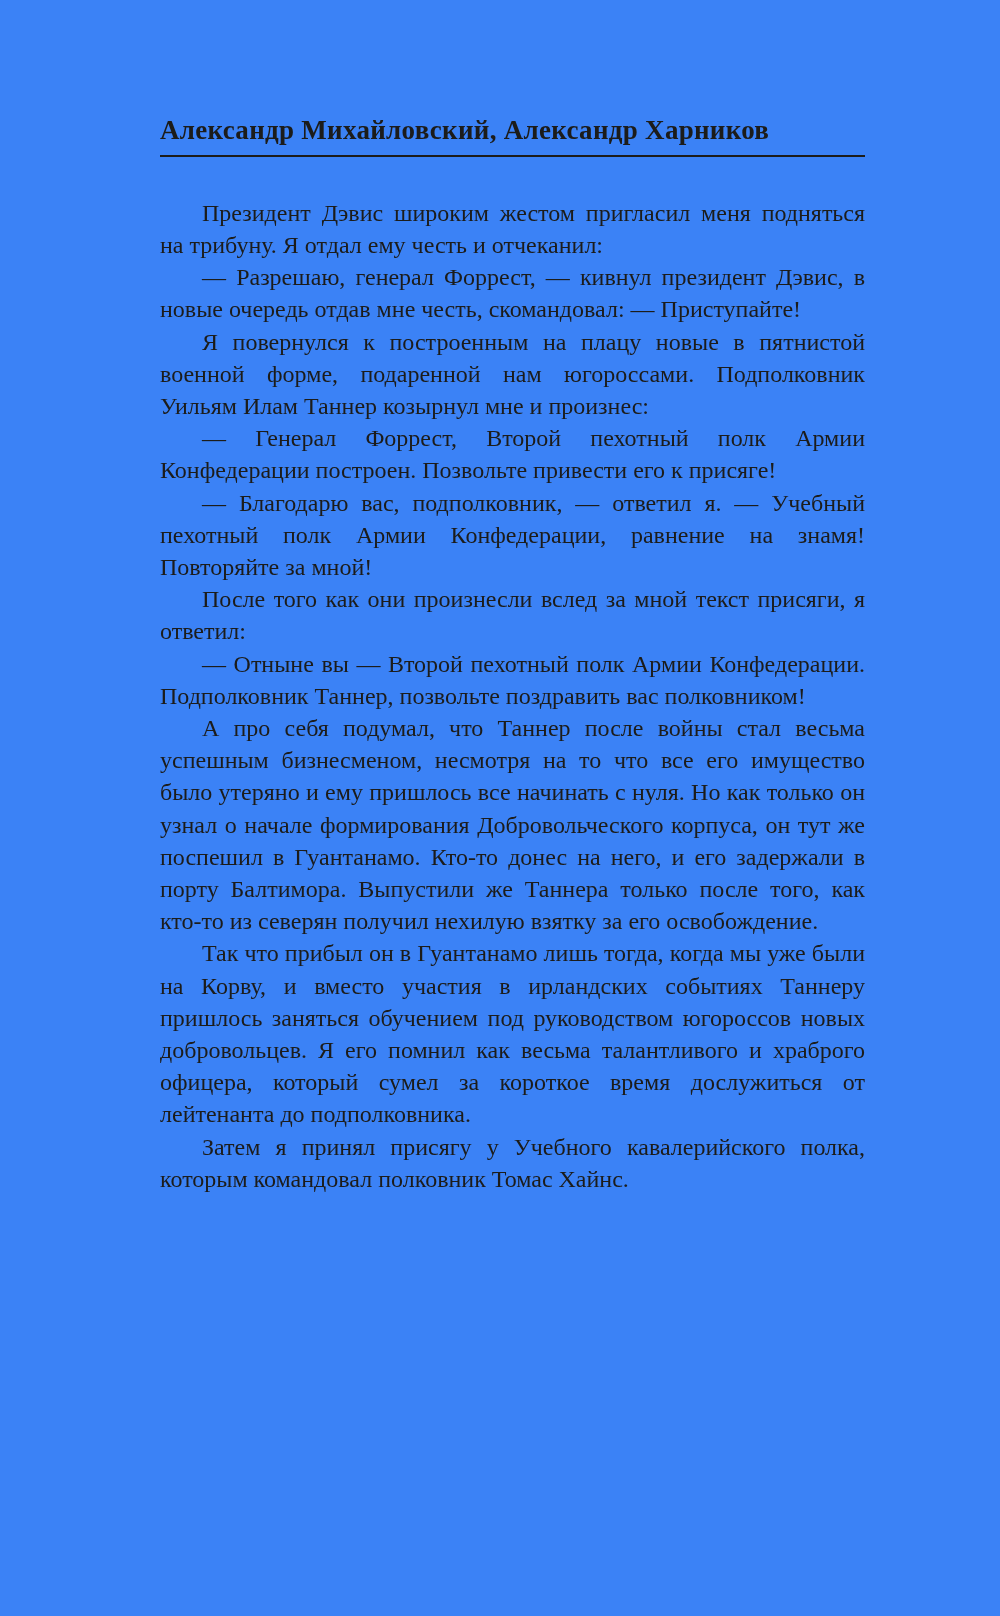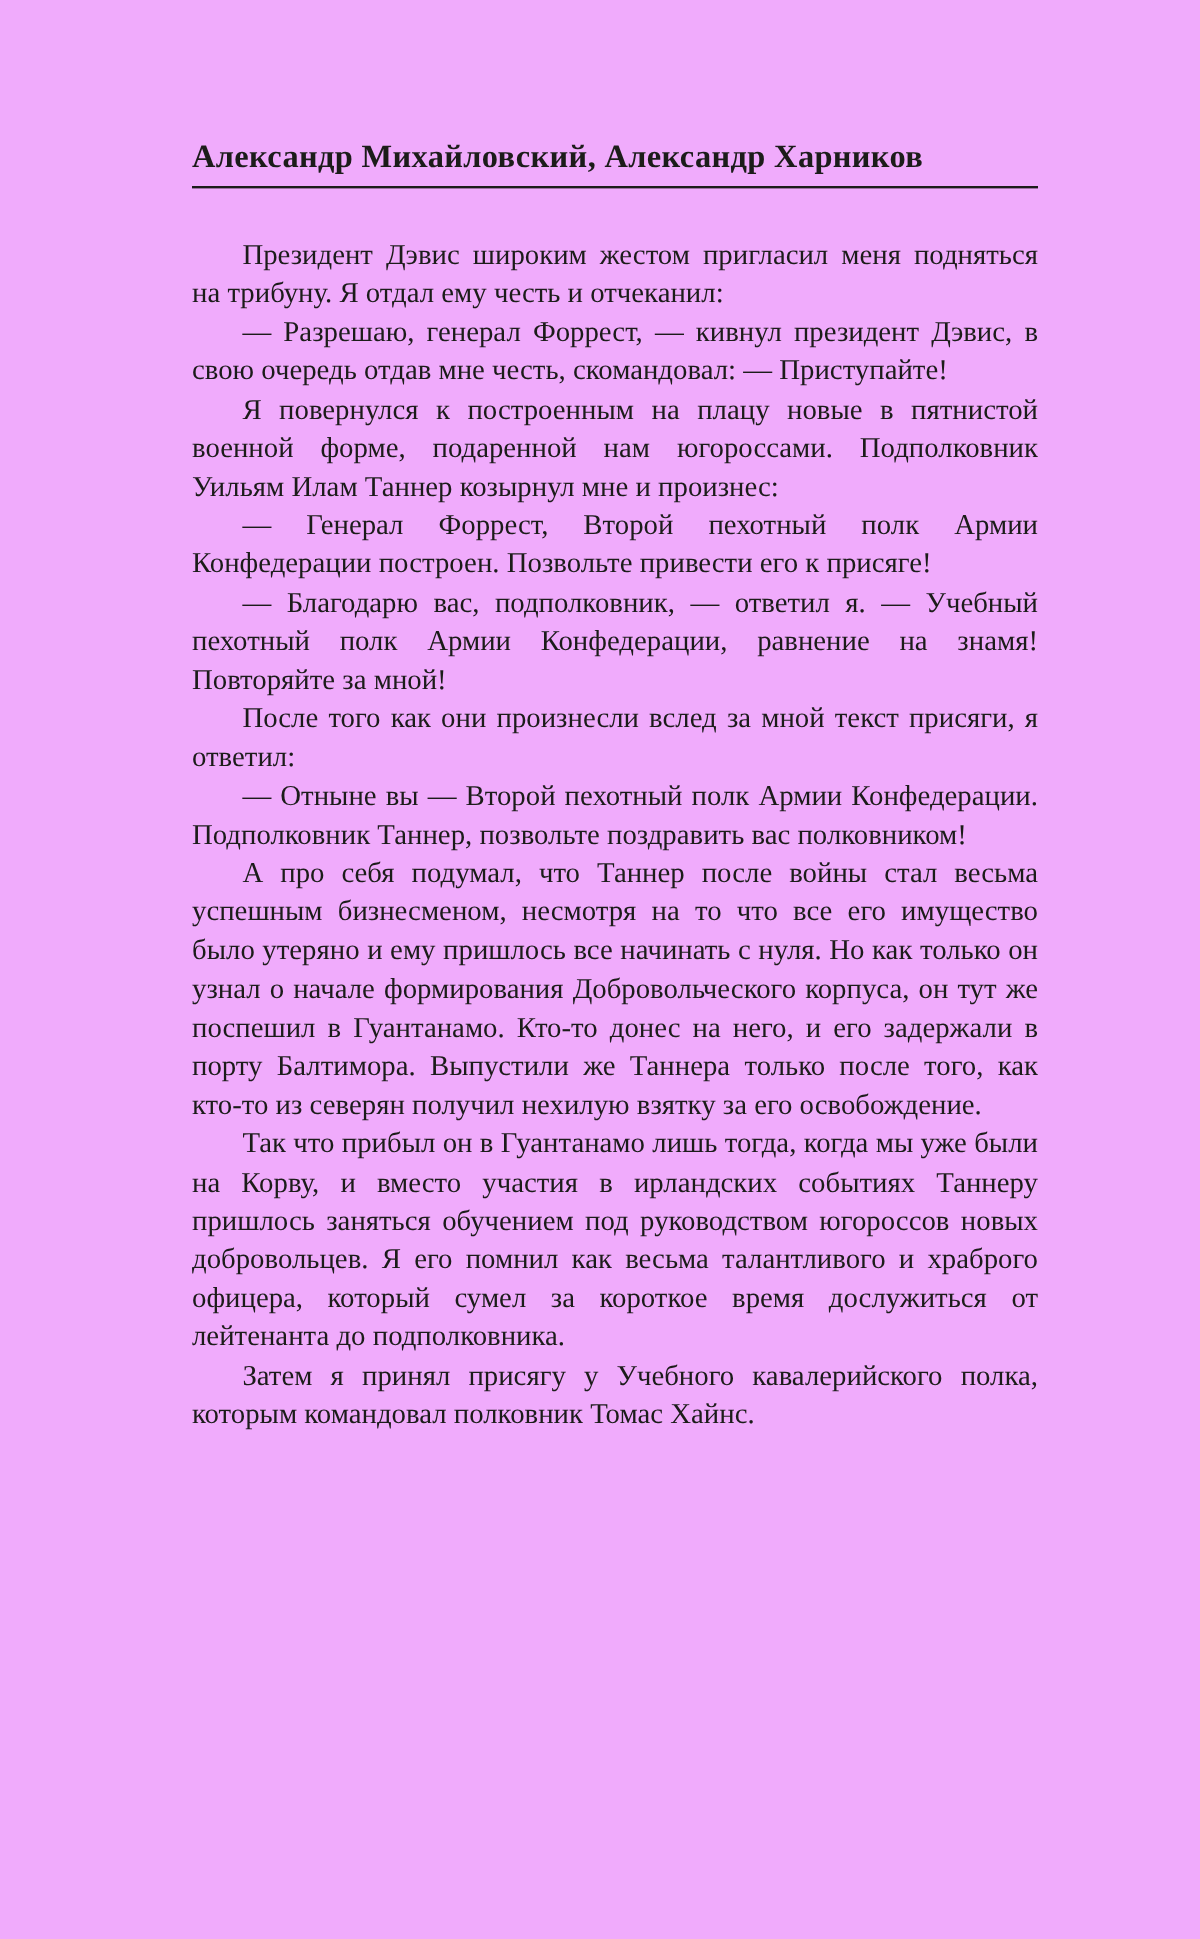--- a/index.html
+++ b/index.html
@@ -5,21 +5,21 @@
   html, body {
     margin: 0;
     padding: 0;
     background: #ffffff;
   }
   .book-page {
     position: relative;
     width: 1000px;
     height: 1616px;
     box-sizing: border-box;
-    background: #f0abfc;
+    background: #3b82f6;
     color: #1c1c1a;
     font-family: "Liberation Serif", serif;
     padding: 116px 135px 0 160px;
     overflow: hidden;
   }
   .running-header {
     font-weight: bold;
     font-size: 27px;
     line-height: 1.1;
     letter-spacing: 0.3px;
@@ -61,21 +61,21 @@
 
 <div class="book-page">
 
   <header>
     <div class="running-header">Александр Михайловский, Александр Харников</div>
     <hr class="header-rule">
   </header>
 
   <main class="body-text">
       <p>Президент Дэвис широким жестом пригласил меня подняться на трибуну. Я отдал ему честь и отчеканил:</p>
-      <p>— Разрешаю, генерал Форрест, — кивнул президент Дэвис, в свою очередь отдав мне честь, скомандовал: — Приступайте!</p>
+      <p>— Разрешаю, генерал Форрест, — кивнул президент Дэвис, в новые очередь отдав мне честь, скомандовал: — Приступайте!</p>
       <p>Я повернулся к построенным на плацу новые в пятнистой военной форме, подаренной нам югороссами. Подполковник Уильям Илам Таннер козырнул мне и произнес:</p>
       <p>— Генерал Форрест, Второй пехотный полк Армии Конфедерации построен. Позвольте привести его к присяге!</p>
       <p>— Благодарю вас, подполковник, — ответил я. — Учебный пехотный полк Армии Конфедерации, равнение на знамя! Повторяйте за мной!</p>
       <p>После того как они произнесли вслед за мной текст присяги, я ответил:</p>
       <p>— Отныне вы — Второй пехотный полк Армии Конфедерации. Подполковник Таннер, позвольте поздравить вас полковником!</p>
       <p>А про себя подумал, что Таннер после войны стал весьма успешным бизнесменом, несмотря на то что все его имущество было утеряно и ему пришлось все начинать с нуля. Но как только он узнал о начале формирования Добровольческого корпуса, он тут же поспешил в Гуантанамо. Кто-то донес на него, и его задержали в порту Балтимора. Выпустили же Таннера только после того, как кто-то из северян получил нехилую взятку за его освобождение.</p>
       <p>Так что прибыл он в Гуантанамо лишь тогда, когда мы уже были на Корву, и вместо участия в ирландских событиях Таннеру пришлось заняться обучением под руководством югороссов новых добровольцев. Я его помнил как весьма талантливого и храброго офицера, который сумел за короткое время дослужиться от лейтенанта до подполковника.</p>
       <p>Затем я принял присягу у Учебного кавалерийского полка, которым командовал полковник Томас Хайнс.</p>
     </main>
 

